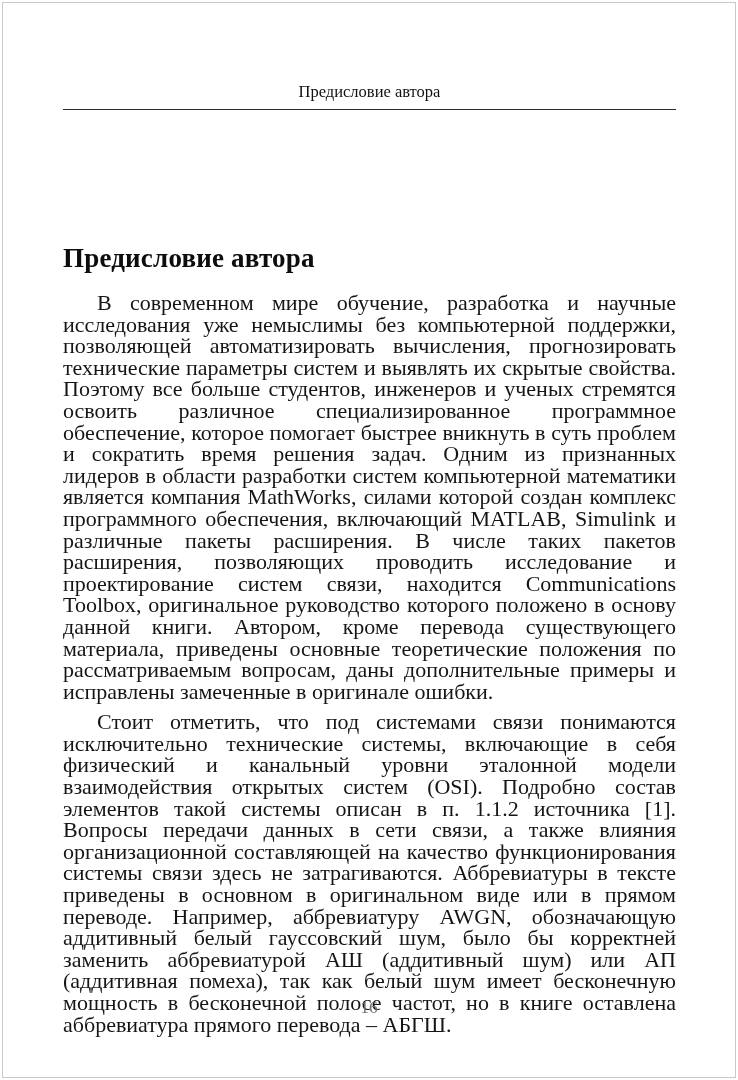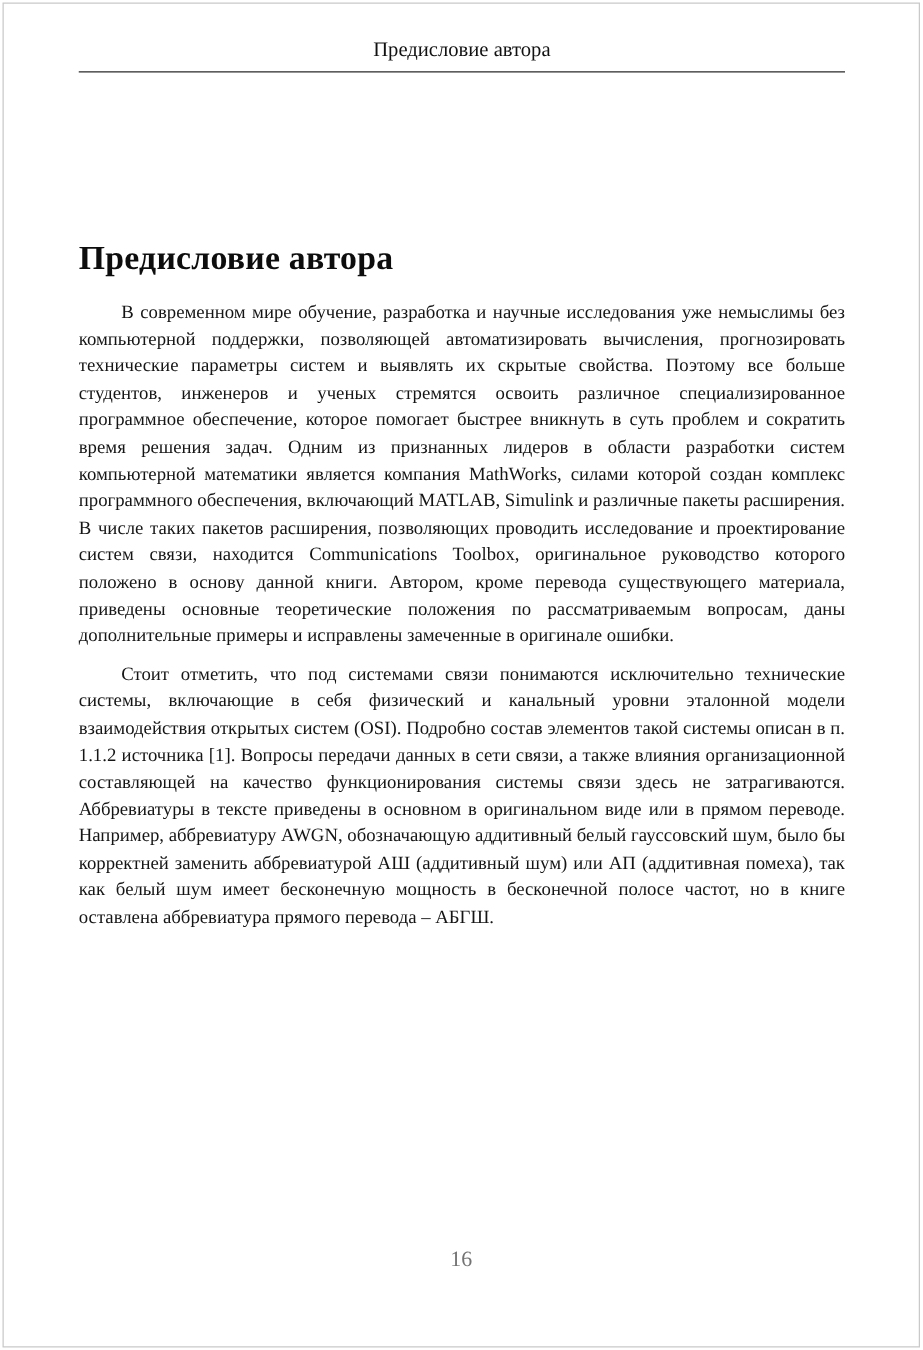--- a/index.html
+++ b/index.html
@@ -18,21 +18,21 @@
   .scan-frame {
     position: absolute;
     inset: 2px;
     border: 1px solid #c9c9c9;
     pointer-events: none;
   }
   .page {
     position: absolute;
     inset: 0;
     box-sizing: border-box;
-    padding: 30px 62px 0 63px;
+    padding: 82px 62px 0 63px;
   }
   .running-header {
     text-align: center;
     font-size: 16.5px;
     line-height: 20px;
     color: #111111;
   }
   .header-rule {
     border: 0;
     border-top: 1.3px solid #2a2a2a;
@@ -40,21 +40,21 @@
   }
   .chapter-title {
     margin: 133px 0 18px 0;
     font-size: 27px;
     font-weight: bold;
     letter-spacing: 0.2px;
     color: #0d0d0d;
   }
   .body-text p {
     margin: 4px 0 9px 0;
-    font-size: 15px;
+    font-size: 22px;
     line-height: 21.6px;
     text-align: justify;
     text-indent: 34px;
     color: #151515;
   }
   .page-number {
     position: absolute;
     left: 0;
     right: 0;
     bottom: 62px;

